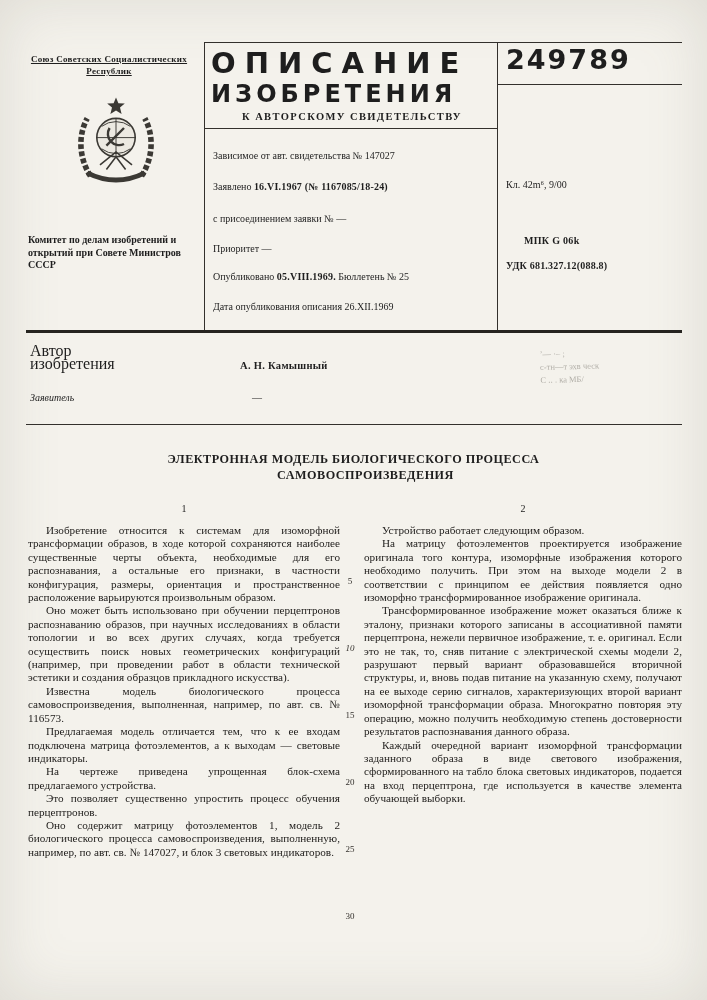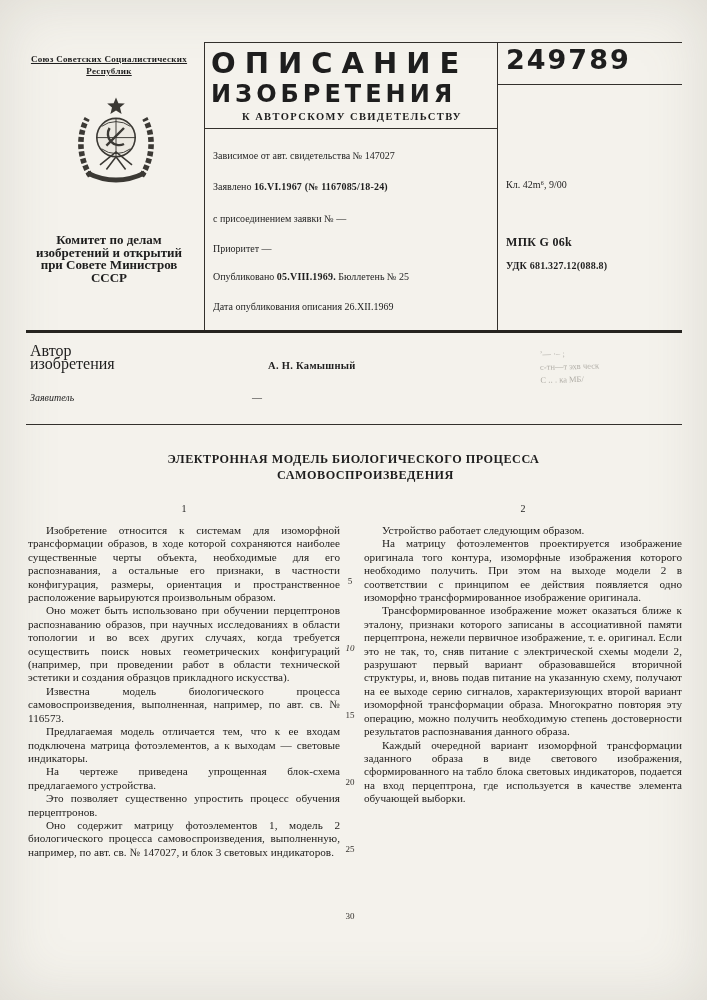--- a/index.html
+++ b/index.html
@@ -22,21 +22,21 @@
   
   .union {
     position:absolute; left:30px; top:54px; width:158px;
     text-align:center; font-weight:bold; font-size:9px; line-height:11.5px;
     letter-spacing:.3px;
     text-decoration:underline;
   }
   .emblem { position:absolute; left:76px; top:92px; width:80px; height:96px; }
   .committee {
     position:absolute; left:28px; top:234px; width:162px;
-    text-align:center; font-weight:bold; font-size:13px; line-height:12.5px;
+    text-align:left; font-weight:bold; font-size:10px; line-height:12.5px;
   }
 
   
   .t1 {
     position:absolute; left:211px; top:46px; width:286px;
     font-family:"DejaVu Sans", sans-serif;
     font-size:29px; font-weight:bold; letter-spacing:9px; white-space:nowrap;
   }
   .t2 {
     position:absolute; left:211px; top:80px; width:286px;
@@ -51,26 +51,26 @@
   .meta-line { position:absolute; left:213px; width:282px; font-size:10px; white-space:nowrap; }
   .meta-line b { letter-spacing:.2px; }
 
   
   .num {
     position:absolute; left:506px; top:44px;
     font-family:"DejaVu Sans", sans-serif;
     font-size:27px; font-weight:bold; letter-spacing:2px;
   }
   .cls  { position:absolute; left:506px; top:179px; font-size:10px; }
-  .mpk  { position:absolute; left:506px; top:235px; font-size:12px; font-weight:bold; letter-spacing:.3px; }
+  .mpk  { position:absolute; left:524px; top:235px; font-size:10px; font-weight:bold; letter-spacing:.3px; }
   .udk  { position:absolute; left:506px; top:260px; font-size:10px; font-weight:bold; letter-spacing:.2px; }
 
   
   .author-label { position:absolute; left:30px; top:344px; width:92px; font-size:16px; line-height:13px; }
-  .author-name  { position:absolute; left:240px; top:360px; font-size:10.5px; font-weight:bold; letter-spacing:.3px;margin-left:28px; }
+  .author-name  { position:absolute; left:240px; top:360px; font-size:10.5px; font-weight:bold; letter-spacing:.3px; }
   .applicant-label { position:absolute; left:30px; top:392px; font-size:10px;font-style:italic; }
   .applicant-value { position:absolute; left:252px; top:392px; font-size:10px; }
   .stamp {
     position:absolute; left:540px; top:346px; width:152px;
     font-size:8.5px; line-height:13px; color:#5e5a52; opacity:.45;
     transform:rotate(-1.5deg);
   }
 
   
   .inv-title-1 {

